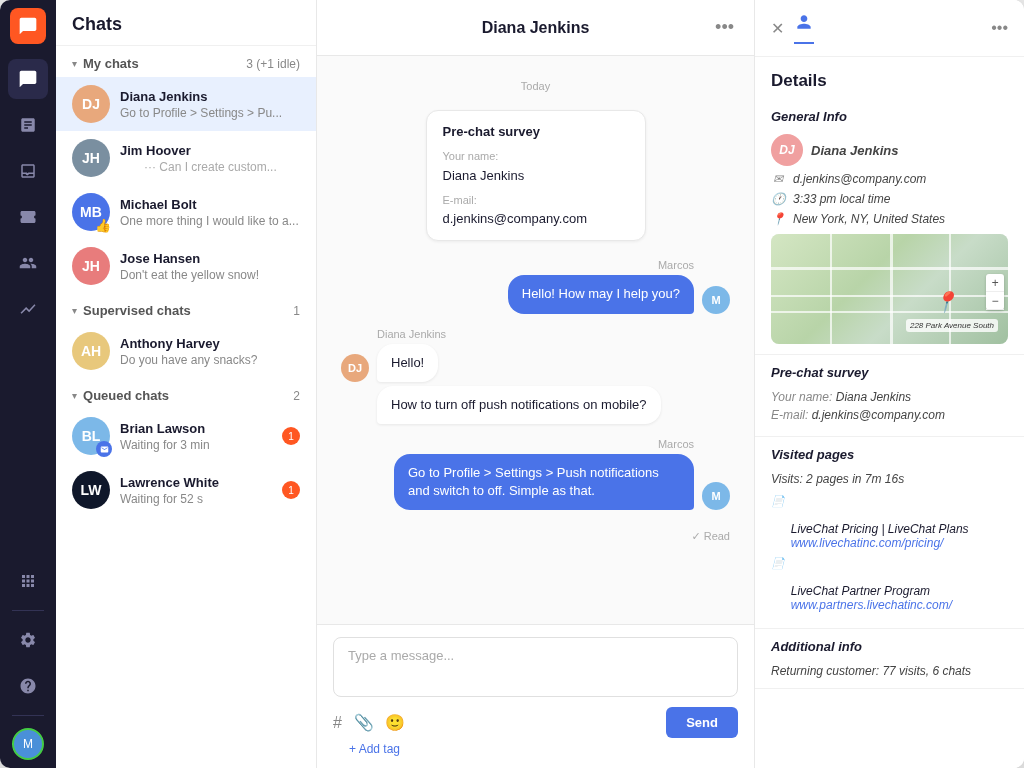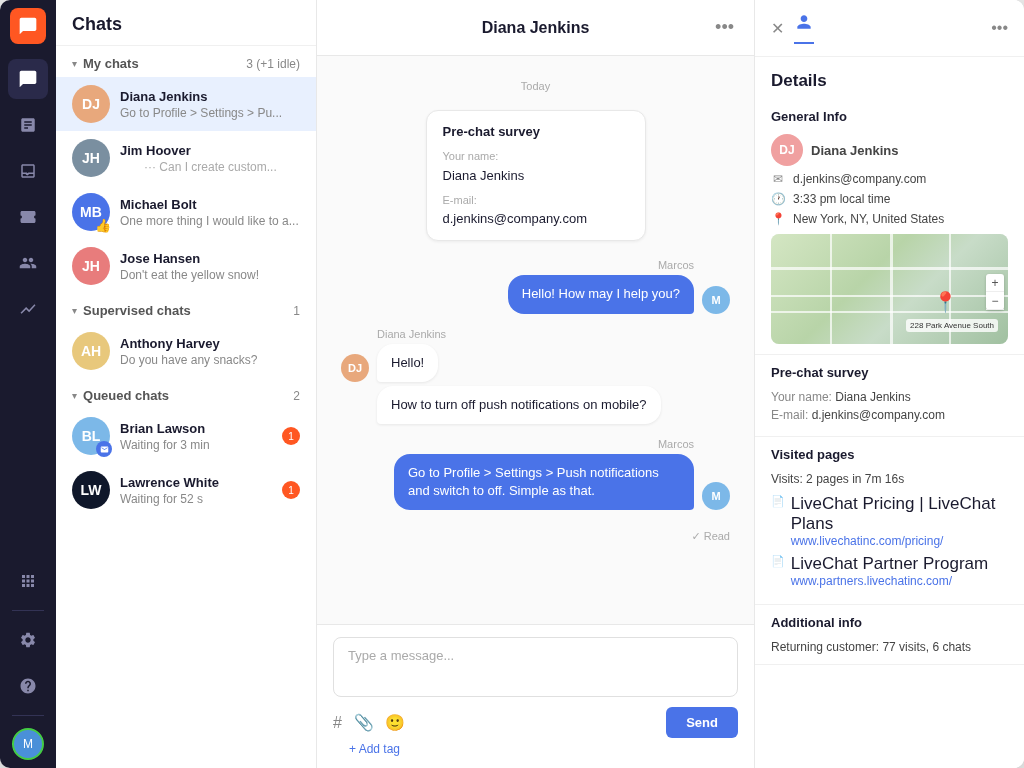--- a/index.html
+++ b/index.html
@@ -286,20 +286,21 @@
       border-bottom: 2px solid #4a73e8;
       padding-bottom: 6px;
     }
     .details-tab svg { width: 20px; height: 20px; fill: #4a73e8; }
     .details-more { margin-left: auto; color: #888; cursor: pointer; }
     .details-title { font-size: 17px; font-weight: 700; color: #1a1a2e; padding: 14px 16px 8px; }
 
     .details-section {
       padding: 10px 16px;
       border-bottom: 1px solid #f0f0f0;
+      font-style: italic;
     }
     .details-section-title { font-size: 13px; font-weight: 700; color: #1a1a2e; margin-bottom: 10px; }
 
     .general-info-row { display: flex; align-items: center; gap: 8px; margin-bottom: 6px; font-size: 12px; color: #444; }
     .info-icon { color: #888; font-size: 12px; width: 14px; text-align: center; }
 
     .info-avatar { width: 32px; height: 32px; border-radius: 50%; background: #f0a0a0; display: flex; align-items: center; justify-content: center; font-size: 12px; color: white; font-weight: 600; }
 
     .map-placeholder {
       width: 100%;
@@ -349,21 +350,21 @@
     }
     .map-zoom-btn { width: 18px; height: 18px; display: flex; align-items: center; justify-content: center; font-size: 12px; color: #555; cursor: pointer; border-bottom: 1px solid #eee; }
 
     .prechat-row { margin-bottom: 4px; font-size: 12px; color: #444; }
     .prechat-label { color: #888; font-size: 12px; }
 
     .visited-meta { font-size: 12px; color: #444; margin-bottom: 8px; }
     .visited-page { display: flex; align-items: flex-start; gap: 6px; margin-bottom: 6px; font-size: 11px; }
     .page-icon { color: #888; font-size: 11px; margin-top: 1px; }
     .page-info {}
-    .page-title { color: #1a1a2e; font-size: 17px; }
+    .page-title { color: #1a1a2e; font-size: 12px; margin-top: 28px; }
     .page-url { color: #4a73e8; font-size: 12px; text-decoration: none; }
 
     .additional-row { font-size: 12px; color: #444; }
 
     
     ::-webkit-scrollbar { width: 4px; }
     ::-webkit-scrollbar-thumb { background: #ddd; border-radius: 2px; }
   </style>
 </head>
 <body>

